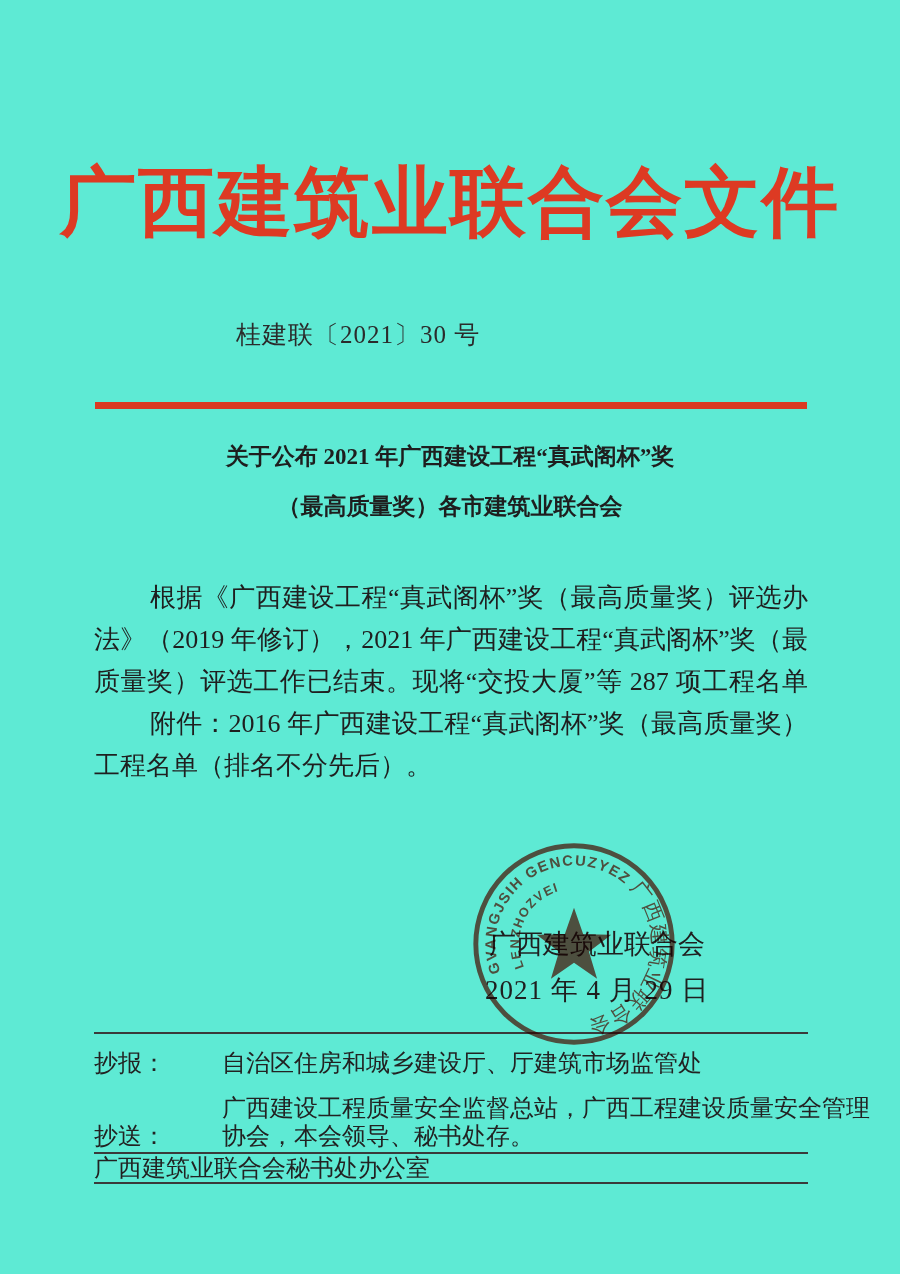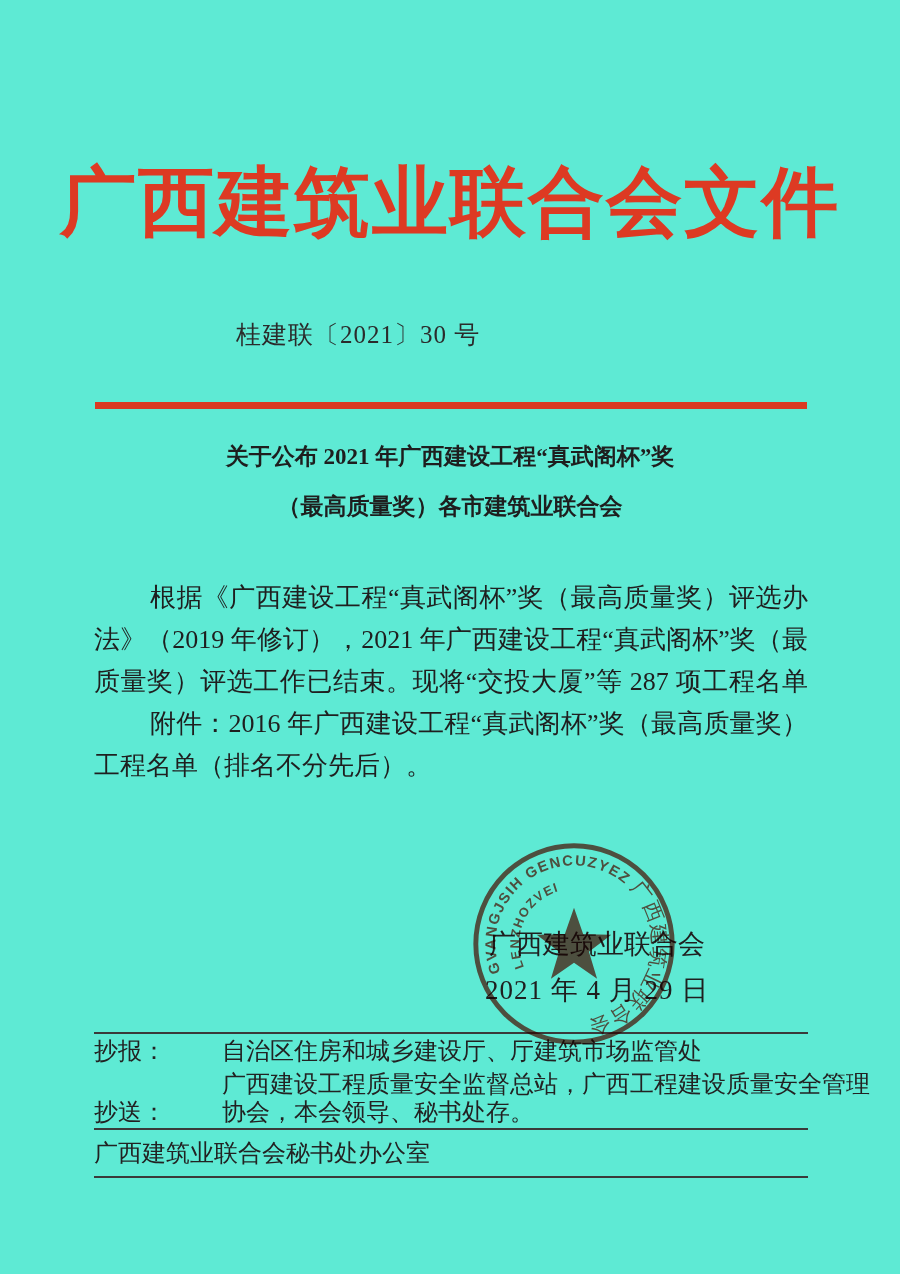--- a/index.html
+++ b/index.html
@@ -49,25 +49,25 @@
     position:absolute;left:466px;top:836px;width:216px;height:216px;
     z-index:2;opacity:.85;mix-blend-mode:multiply;
   }
   .footer{
     position:absolute;left:94px;top:1032px;width:714px;
     font-size:24px;color:#222;
   }
   .rule{height:2px;background:#3a3a3a;}
   .footer-row{display:flex;align-items:flex-end;padding:3px 0 2px 0;gap:48px;}
   .footer-label{width:80px;flex:0 0 80px;line-height:28px;white-space:nowrap;}
-  .footer-content{flex:1;line-height:28px;}
+  .footer-content{flex:1;line-height:28px;margin-top:12px;}
   .footer-content .cline{white-space:nowrap;}
   .issue-row{
     display:flex;justify-content:space-between;align-items:center;
-    height:28px;line-height:28px;padding:9px 0;
+    height:28px;line-height:28px;padding:0 0;
   }
   .issue-left{white-space:nowrap;}
   .issue-right{white-space:nowrap;letter-spacing:1px;}
   svg text{font-family:"Liberation Sans","DejaVu Sans",sans-serif;}
   .seal-latin{font-size:15px;font-weight:bold;letter-spacing:1.5px;fill:#c9382b;}
   .seal-latin-inner{font-size:13px;font-weight:bold;letter-spacing:1.5px;fill:#c9382b;}
   .seal-cn{font-size:21px;letter-spacing:1px;fill:#c9382b;font-family:"Liberation Serif","DejaVu Serif",serif;}
 </style>
 </head>
 <body>

